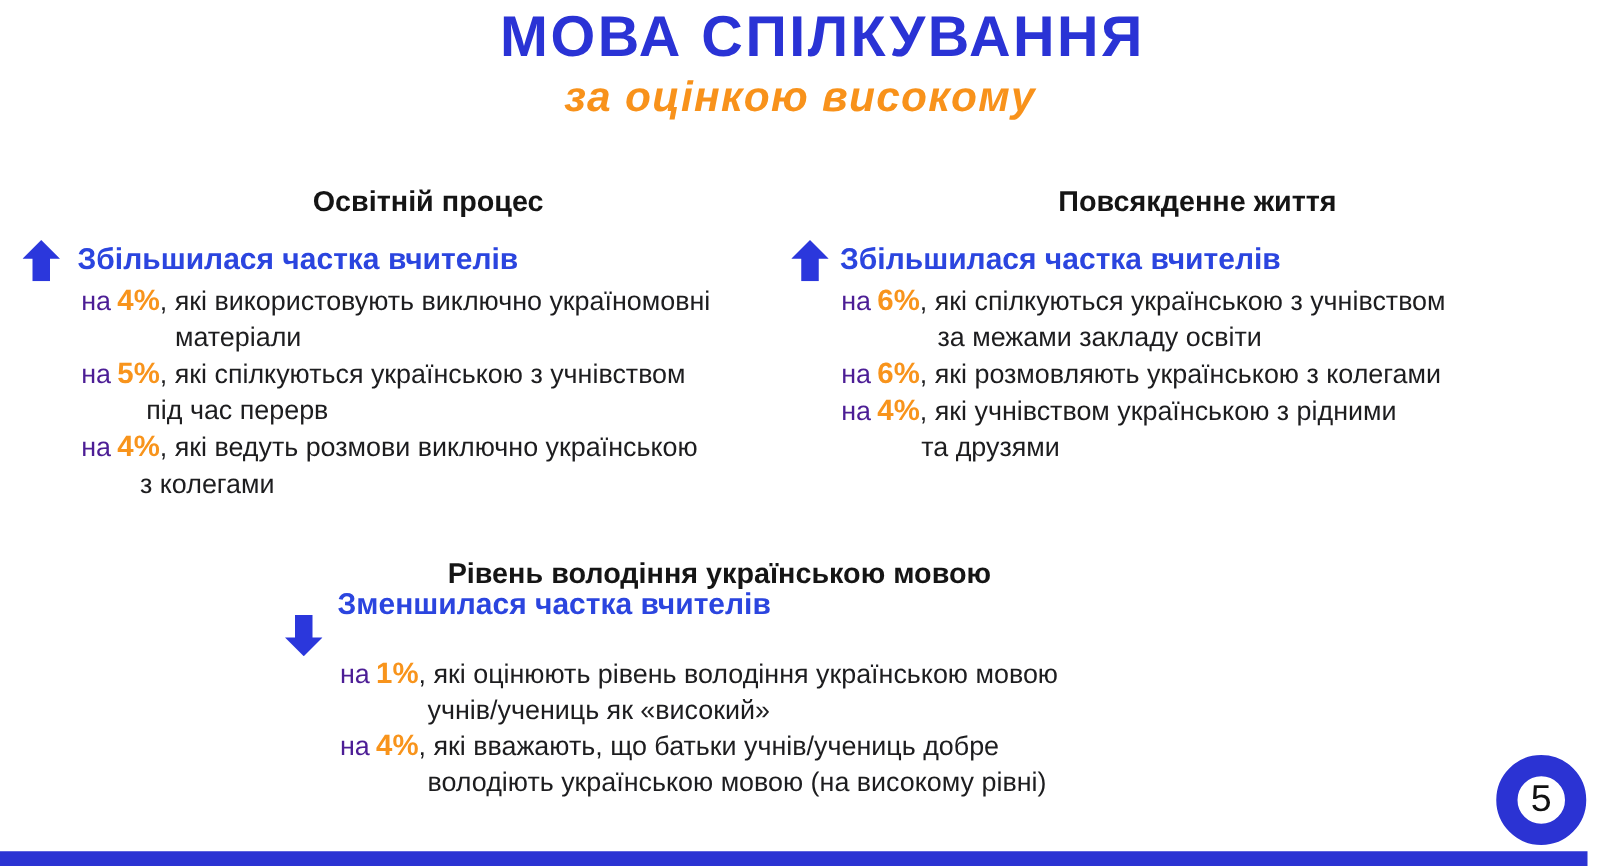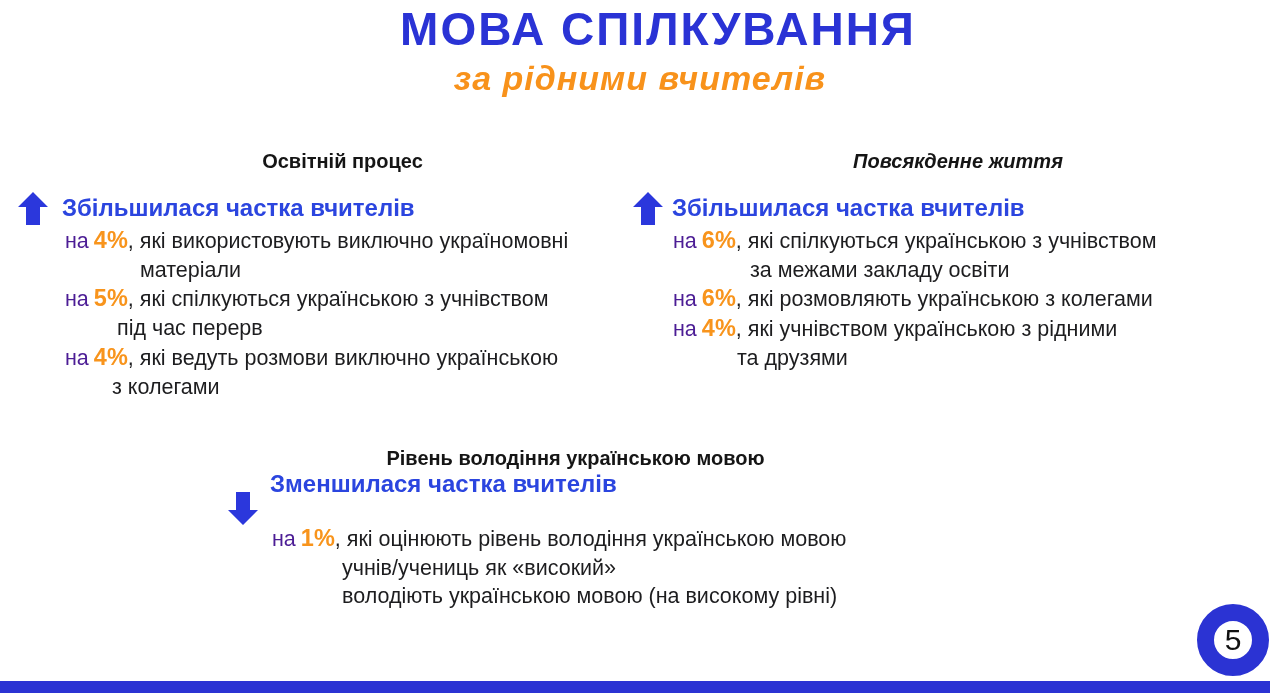--- a/index.html
+++ b/index.html
@@ -17,25 +17,25 @@
     color:#2A33D5;line-height:50px;padding-left:18px;
   }
   .subtitle{
     position:absolute;left:0;top:55px;width:1280px;
     text-align:center;
     font-size:34px;font-weight:700;font-style:italic;letter-spacing:1px;
     color:#F8921B;line-height:46px;
   }
   .col-header{
     position:absolute;
-    font-size:20px;font-weight:600;color:#151515;
+    font-size:23px;font-weight:600;color:#151515;
     text-align:center;line-height:34px;
   }
   .h-edu{left:150px;top:144px;width:385px;}
-  .h-daily{left:760px;top:144px;width:396px;font-style:italic;}
+  .h-daily{left:760px;top:144px;width:396px;}
   .h-prof{left:357px;top:441px;width:437px;}
   .arrow{position:absolute;width:30px;height:33px;}
   .arrow svg{display:block;}
   .a-edu{left:18px;top:192px;}
   .a-daily{left:633px;top:192px;}
   .a-prof{left:228px;top:492px;}
   .trend-label{
     position:absolute;
     font-size:24px;font-weight:700;color:#2B45DF;line-height:31px;
   }
@@ -70,21 +70,21 @@
     position:absolute;left:0;top:681px;width:1270px;height:12px;
     background:#2B33D3;
   }
 </style>
 </head>
 <body>
 
 <div class="slide">
 
   <h1 class="title">МОВА СПІЛКУВАННЯ</h1>
-  <div class="subtitle">за рідними вчителів</div>
+  <div class="subtitle">за оцінкою високому</div>
 
   <div class="col-header h-edu">Освітній процес</div>
   <div class="col-header h-daily">Повсякденне життя</div>
 
   <span class="arrow a-edu">
     <svg width="30" height="33" viewBox="0 0 30 33">
         <path d="M15 0 L30 15 L22 15 L22 33 L8 33 L8 15 L0 15 Z" fill="#2B37DC"></path>
       </svg>
   </span>
   <span class="trend-label t-edu">Збільшилася частка вчителів</span>
@@ -118,20 +118,21 @@
   <span class="arrow a-prof">
     <svg width="30" height="33" viewBox="0 0 30 33">
         <path d="M15 33 L0 18 L8 18 L8 0 L22 0 L22 18 L30 18 Z" fill="#2B37DC"></path>
       </svg>
   </span>
   <span class="trend-label t-prof">Зменшилася частка вчителів</span>
 
   <div class="items items-prof">
     <div class="line"><span class="prep">на</span><span class="pct">1%</span><span class="rest">, які оцінюють рівень володіння українською мовою</span></div>
     <div class="line ind70">учнів/учениць як «високий»</div>
+    <div class="line"><span class="prep">на</span><span class="pct">4%</span><span class="rest">, які вважають, що батьки учнів/учениць добре</span></div>
     <div class="line ind70">володіють українською мовою (на високому рівні)</div>
   </div>
 
   <div class="page-badge">
     <span>5</span>
   </div>
 
   <div class="bottom-bar"></div>
 
 </div>

